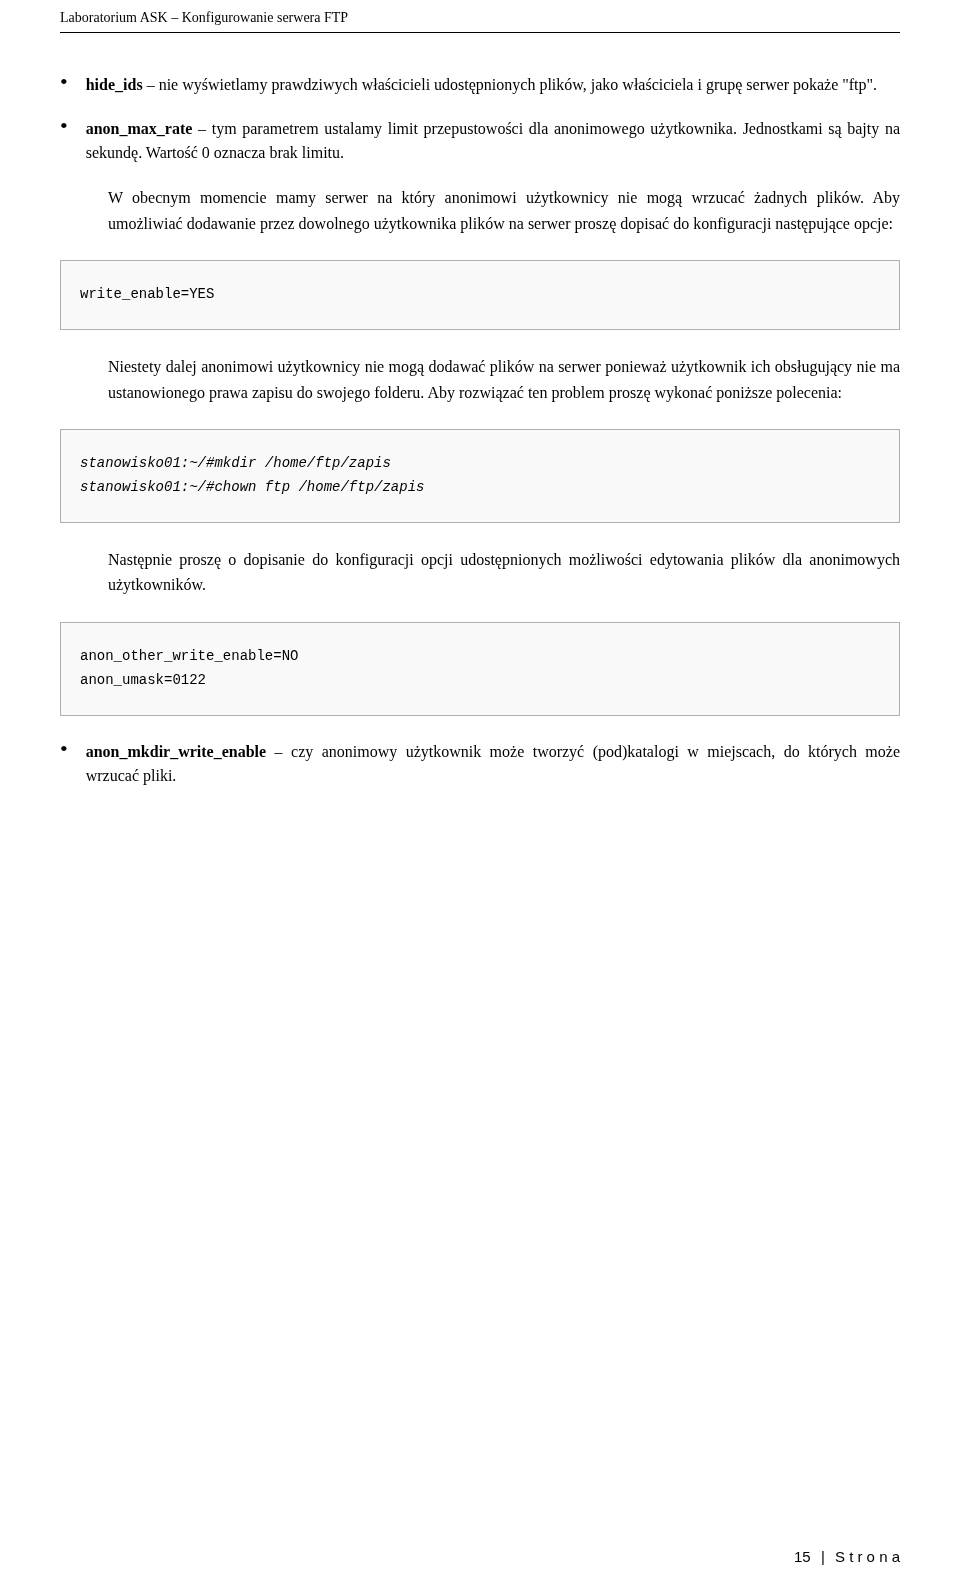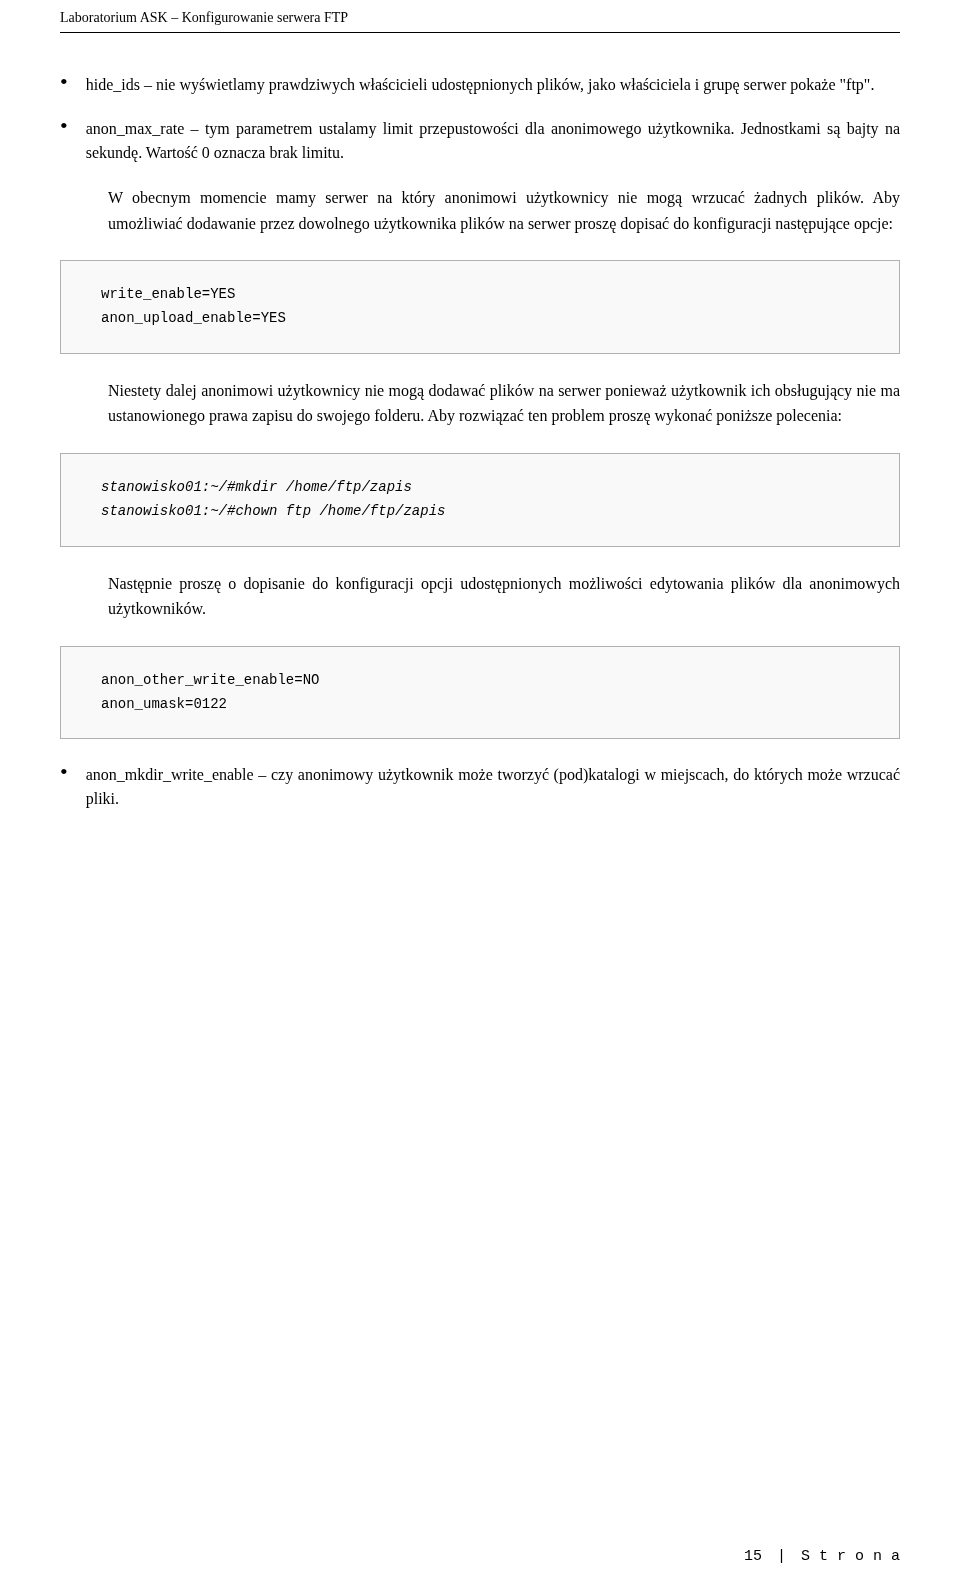--- a/index.html
+++ b/index.html
@@ -51,48 +51,48 @@
       flex-shrink: 0;
     }
 
     .bullet-text {
       flex: 1;
       line-height: 1.5;
       text-align: justify;
     }
 
     .bullet-text strong, .keyword {
-      font-weight: normal;
+      font-weight: bold;
     }
 
     .paragraph {
       line-height: 1.6;
       text-align: justify;
       margin-bottom: 20px;
       margin-left: 48px;
     }
 
     .code-block {
       border: 1px solid #b0b0b0;
       background: #f9f9f9;
-      padding: 22px 40px;
+      padding: 22px 19px;
       margin: 24px 0;
       font-family: "Courier New", Courier, monospace;
       font-size: 14px;
       line-height: 1.7;
       color: #000;
     }
 
     .footer {
       position: absolute;
       bottom: 20px;
       right: 60px;
       font-size: 15px;
       color: #000;
-      font-family: Liberation Mono, monospace;
+      font-family: Liberation Sans, sans-serif;
     }
 
     .footer-separator {
       display: inline-block;
       margin: 0 6px;
     }
 
     em {
       font-style: italic;
       text-align: center;
@@ -126,21 +126,20 @@
         <span> tym parametrem ustalamy limit przepustowości dla anonimowego użytkownika. Jednostkami są bajty na sekundę. Wartość 0 oznacza brak limitu.</span>
       </div>
     </div>
 
     <div class="paragraph">
       <span>W obecnym momencie mamy serwer na który anonimowi użytkownicy nie mogą wrzucać żadnych plików. Aby umożliwiać dodawanie przez dowolnego użytkownika plików na serwer proszę dopisać do konfiguracji następujące opcje:</span>
     </div>
 
     <div class="code-block">
       <div>write_enable=YES</div>
-      <div>anon_upload_enable=YES</div>
     </div>
 
     <div class="paragraph">
       <span>Niestety dalej anonimowi użytkownicy nie mogą dodawać plików na serwer ponieważ użytkownik ich obsługujący nie ma ustanowionego prawa zapisu do swojego folderu. Aby rozwiązać ten problem proszę wykonać poniższe polecenia:</span>
     </div>
 
     <div class="code-block">
       <div><em>stanowisko01:~/#mkdir /home/ftp/zapis</em></div>
       <div><em>stanowisko01:~/#chown ftp /home/ftp/zapis</em></div>
     </div>

